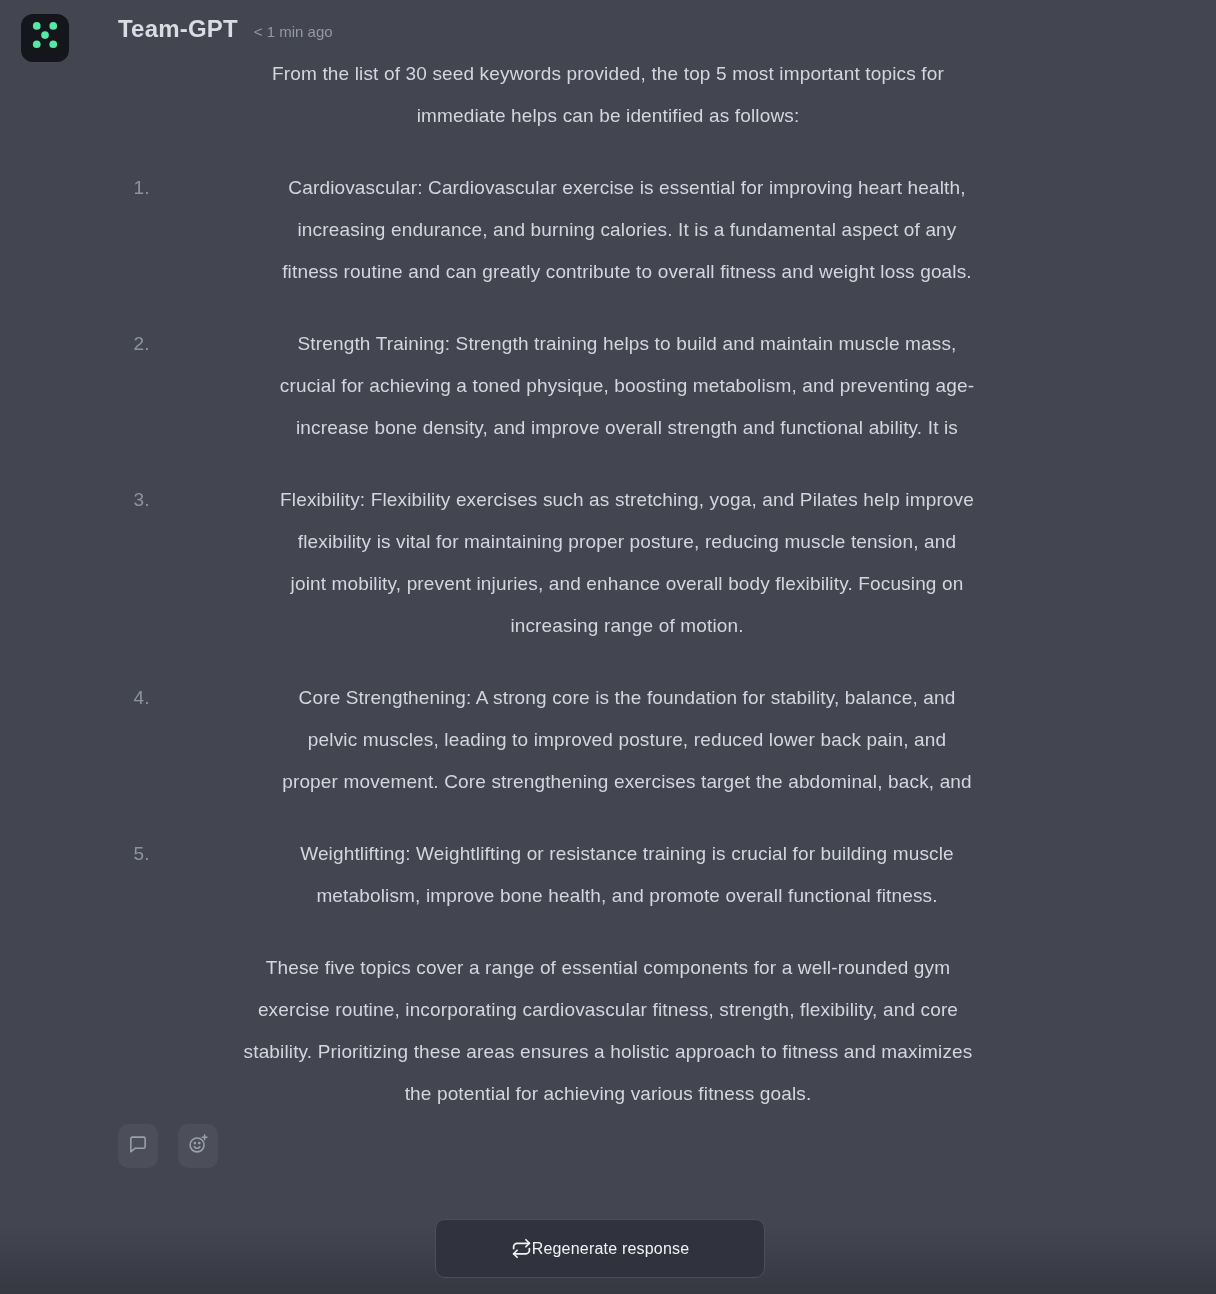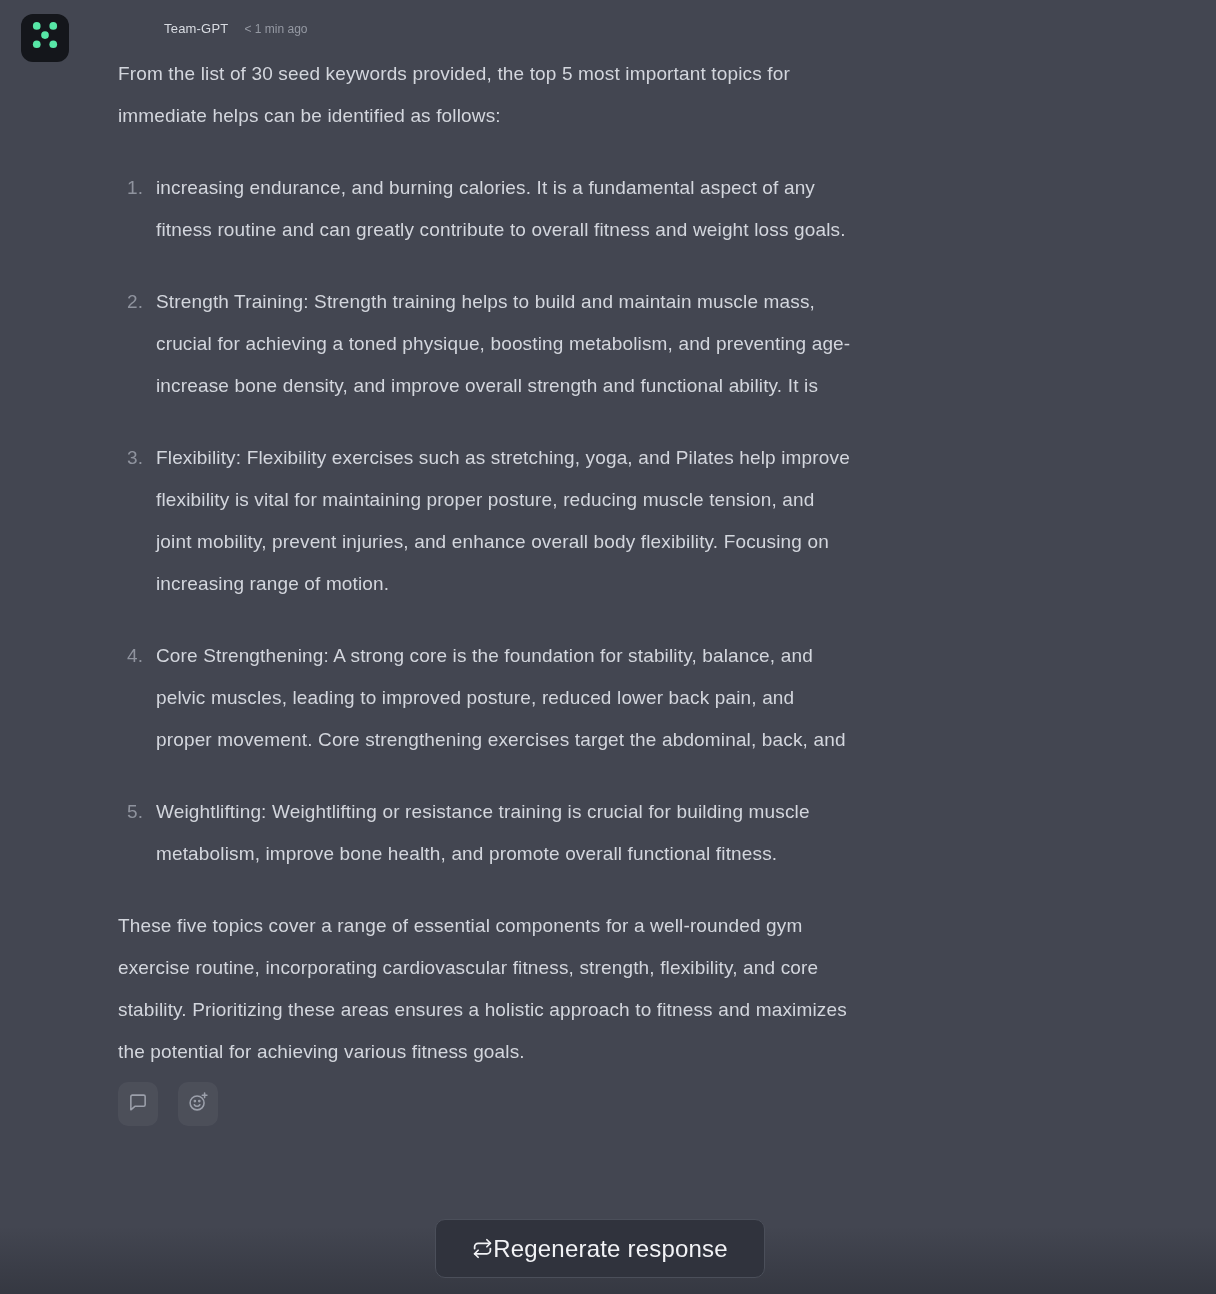--- a/index.html
+++ b/index.html
@@ -17,41 +17,41 @@
     color:var(--body-text);
     position:relative;
   }
   .avatar{
     position:absolute;left:21px;top:14px;width:48px;height:48px;
     border-radius:12px;background:var(--avatar-background);
     display:flex;align-items:center;justify-content:center;
   }
   .content{position:absolute;left:118px;top:14px;width:980px;}
   .msg-header{height:30px;line-height:30px;display:flex;align-items:baseline;}
-  .author{font-size:13px;font-weight:normal;color:var(--author-text);letter-spacing:.2px;margin-left:46px;}
-  .timestamp{font-size:12px;color:var(--timestamp-text);margin-left:16px;}
-  .message{margin-top:9px;font-size:19px;letter-spacing:.15px;}
+  .author{font-size:24px;font-weight:bold;color:var(--author-text);letter-spacing:.2px;}
+  .timestamp{font-size:15px;color:var(--timestamp-text);margin-left:16px;}
+  .message{margin-top:9px;font-size:19px;letter-spacing:.15px;text-align:center;}
   .line{height:42px;line-height:42px;white-space:nowrap;}
   .paragraph{margin-bottom:30px;}
   .list-item{display:flex;margin-bottom:30px;}
   .num{width:38px;flex:none;padding-left:9px;color:var(--list-marker);height:42px;line-height:42px;}
   .item-lines{flex:1;}
   .msg-actions{display:flex;gap:20px;margin-top:9px;position:relative;z-index:3;}
   .icon-button{
     width:40px;height:44px;border-radius:10px;border:none;cursor:pointer;
     background:var(--action-button-background);color:var(--action-icon);
     display:flex;align-items:flex-start;justify-content:center;padding-top:9px;
   }
   .icon-button svg{width:22px;height:22px;}
   .regenerate{
     position:absolute;left:50%;top:1219px;transform:translateX(-50%);margin-left:-8px;
     min-width:330px;height:59px;z-index:6;cursor:pointer;
     background:var(--regenerate-button-background);
     border:1px solid var(--regenerate-button-border);border-radius:10px;
-    color:var(--regenerate-button-text);font-size:24px;letter-spacing:.2px;
+    color:var(--regenerate-button-text);font-size:16px;letter-spacing:.2px;
     font-family:"Liberation Sans","DejaVu Sans",sans-serif;
     display:flex;align-items:center;justify-content:center;
   }
   .regenerate svg{width:21px;height:21px;flex:none;}
   .bottom-fade{
     position:absolute;left:0;bottom:0;width:100%;height:68px;z-index:4;
     pointer-events:none;
     background:linear-gradient(180deg,rgba(18,20,26,0) 0%,rgba(18,20,26,0.28) 100%);
   }
 </style>
@@ -78,20 +78,21 @@
 
   <div class="message">
     <div class="paragraph">
         <div class="line">From the list of 30 seed keywords provided, the top 5 most important topics for</div>
         <div class="line">immediate helps can be identified as follows:</div>
       </div>
     <div>
         <div class="list-item">
           <div class="num">1.</div>
           <div class="item-lines">
+            <div class="line">Cardiovascular: Cardiovascular exercise is essential for improving heart health,</div>
             <div class="line">increasing endurance, and burning calories. It is a fundamental aspect of any</div>
             <div class="line">fitness routine and can greatly contribute to overall fitness and weight loss goals.</div>
           </div>
         </div>
         <div class="list-item">
           <div class="num">2.</div>
           <div class="item-lines">
             <div class="line">Strength Training: Strength training helps to build and maintain muscle mass,</div>
             <div class="line">crucial for achieving a toned physique, boosting metabolism, and preventing age-</div>
             <div class="line">increase bone density, and improve overall strength and functional ability. It is</div>

